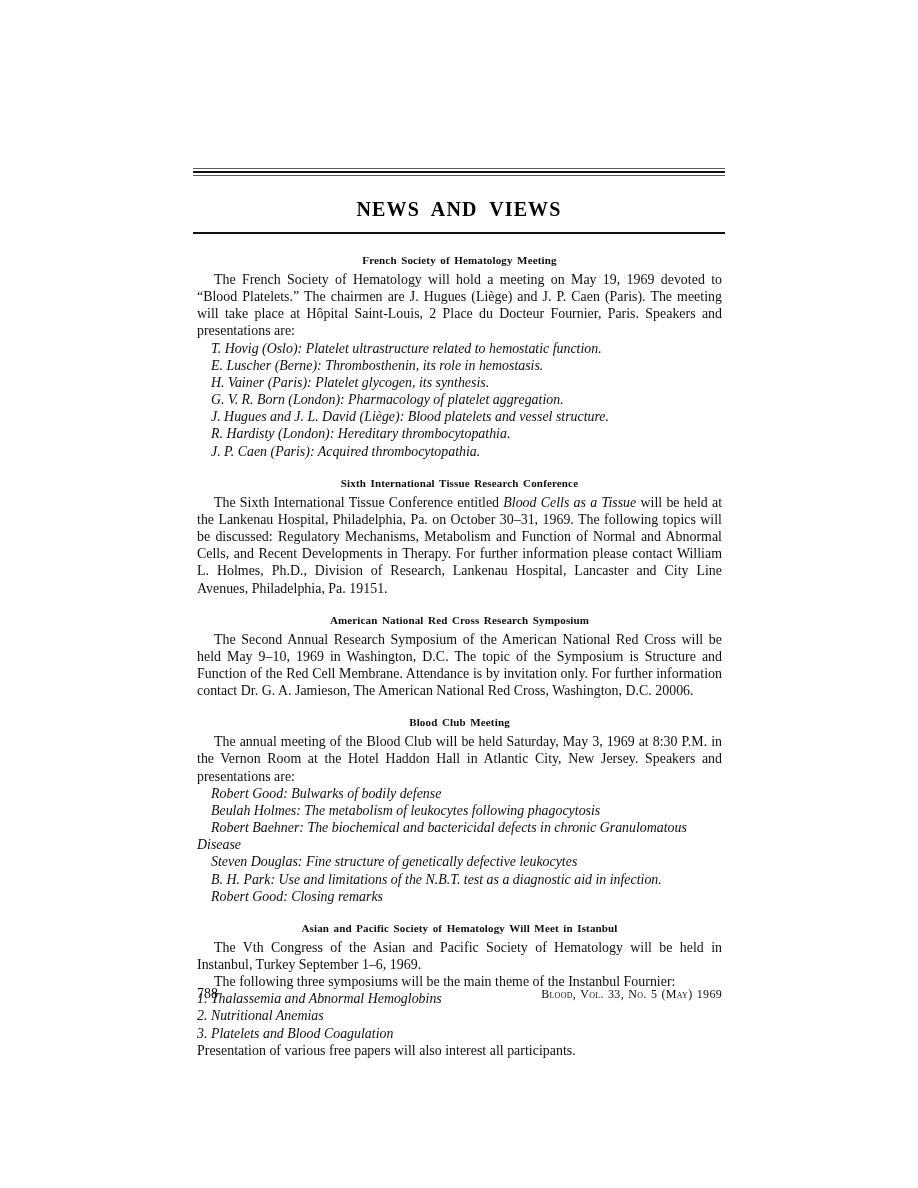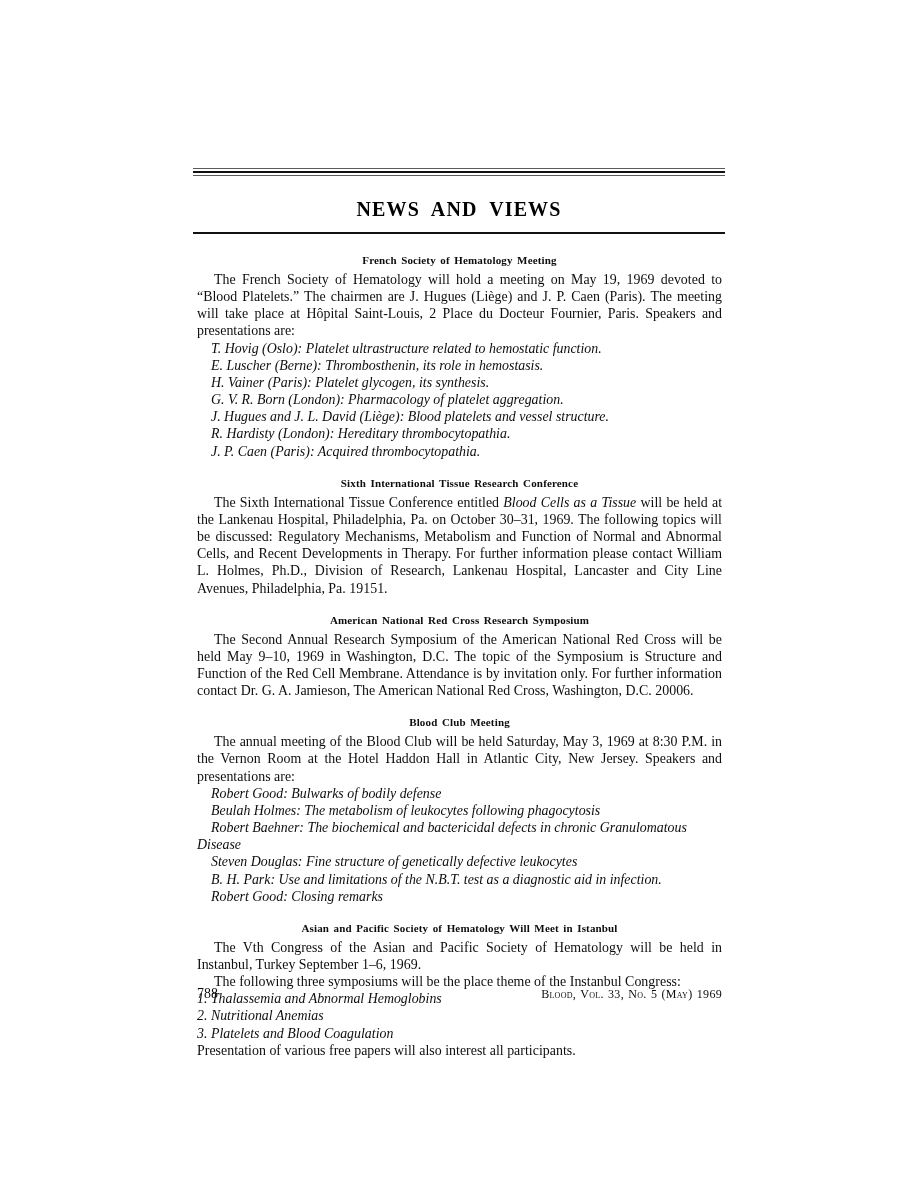--- a/index.html
+++ b/index.html
@@ -176,21 +176,21 @@
       <li>Robert Good: Bulwarks of bodily defense</li>
       <li>Beulah Holmes: The metabolism of leukocytes following phagocytosis</li>
       <li class="wrapfix">Robert Baehner: The biochemical and bactericidal defects in chronic Granulomatous Disease</li>
       <li>Steven Douglas: Fine structure of genetically defective leukocytes</li>
       <li>B. H. Park: Use and limitations of the N.B.T. test as a diagnostic aid in infection.</li>
       <li>Robert Good: Closing remarks</li>
     </ul>
 
     <div class="sec-head sec-gap">Asian and Pacific Society of Hematology Will Meet in Istanbul</div>
     <p class="body indent">The Vth Congress of the Asian and Pacific Society of Hematology will be held in Instanbul, Turkey September 1–6, 1969.</p>
-    <p class="body indent">The following three symposiums will be the place theme of the Instanbul Congress:</p>
+    <p class="body indent">The following three symposiums will be the main theme of the Instanbul Fournier:</p>
     <ul class="plain">
       <li>1. Thalassemia and Abnormal Hemoglobins</li>
       <li>2. Nutritional Anemias</li>
       <li>3. Platelets and Blood Coagulation</li>
     </ul>
     <p class="body noindent">Presentation of various free papers will also interest all participants.</p>
 
   </div>
 
   <div class="footer">

